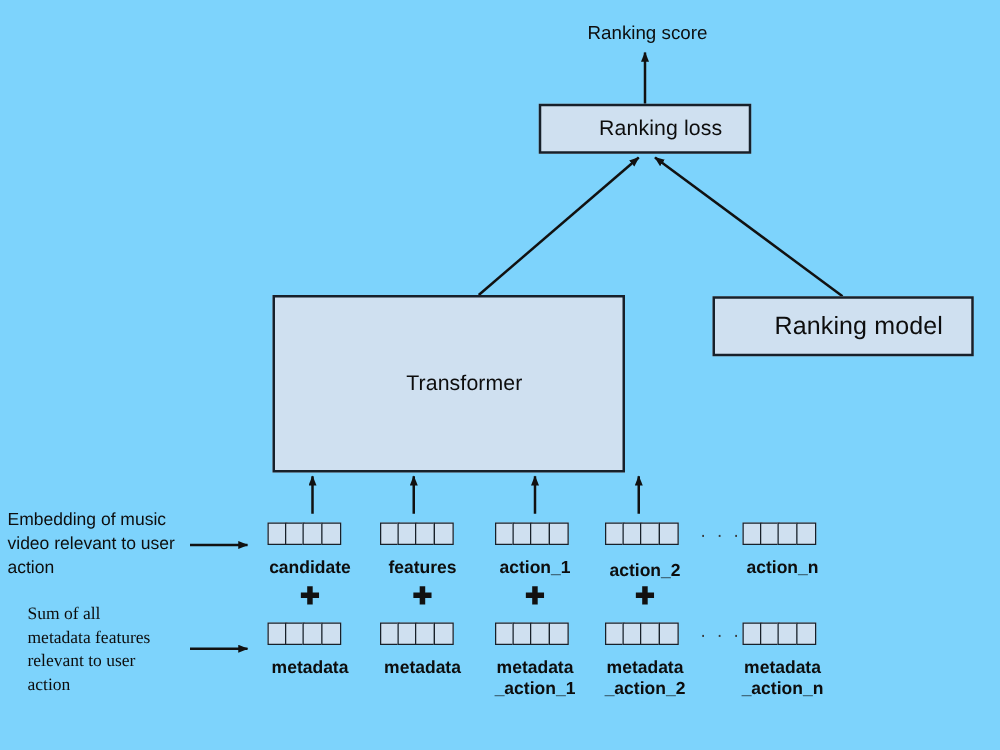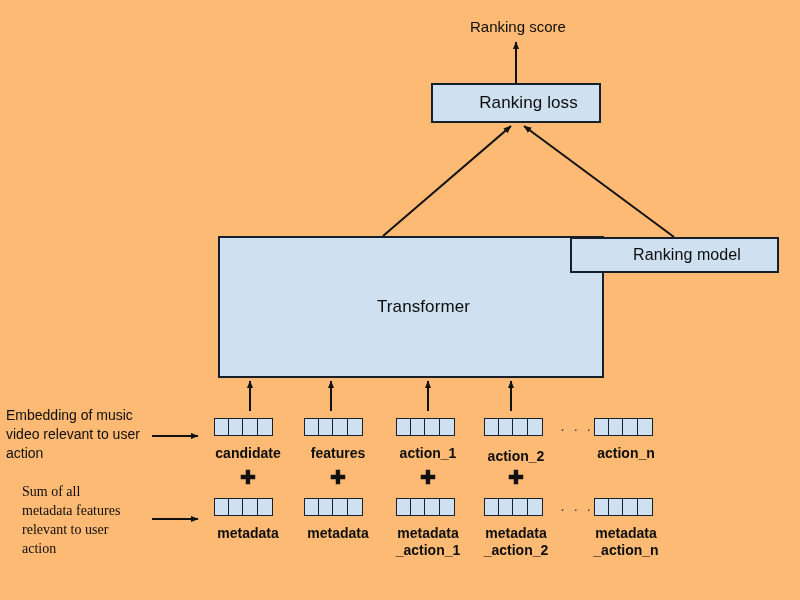--- a/index.html
+++ b/index.html
@@ -9,21 +9,21 @@
     background: #ffffff;
   }
   body {
     font-family: "Liberation Sans", sans-serif;
     color: #111111;
   }
   #diagram {
     position: relative;
     width: 800px;
     height: 600px;
-    background: #fdba74;
+    background: #7dd3fc;
     overflow: hidden;
   }
   .svg-layer {
     position: absolute;
     left: 0;
     top: 0;
     width: 800px;
     height: 600px;
     pointer-events: none;
   }
@@ -36,35 +36,35 @@
     align-items: center;
     justify-content: center;
     font-size: 17px;
     color: #0d0d0d;
     letter-spacing: 0.1px;
     padding-left: 25px;
   }
   #transformer-box {
     left: 218px;
     top: 236px;
-    width: 386px;
+    width: 282px;
     height: 142px;
   }
   #ranking-loss-box {
     left: 431px;
     top: 83px;
     width: 170px;
     height: 40px;
   }
   #ranking-model-box {
     left: 570px;
     top: 237px;
     width: 209px;
-    height: 36px;
-    font-size: 16px;
+    height: 48px;
+    font-size: 20px;
   }
   .plain-label {
     position: absolute;
     font-size: 15px;
     color: #0d0d0d;
     white-space: nowrap;
   }
   #ranking-score-label {
     left: 470px;
     top: 18px;

